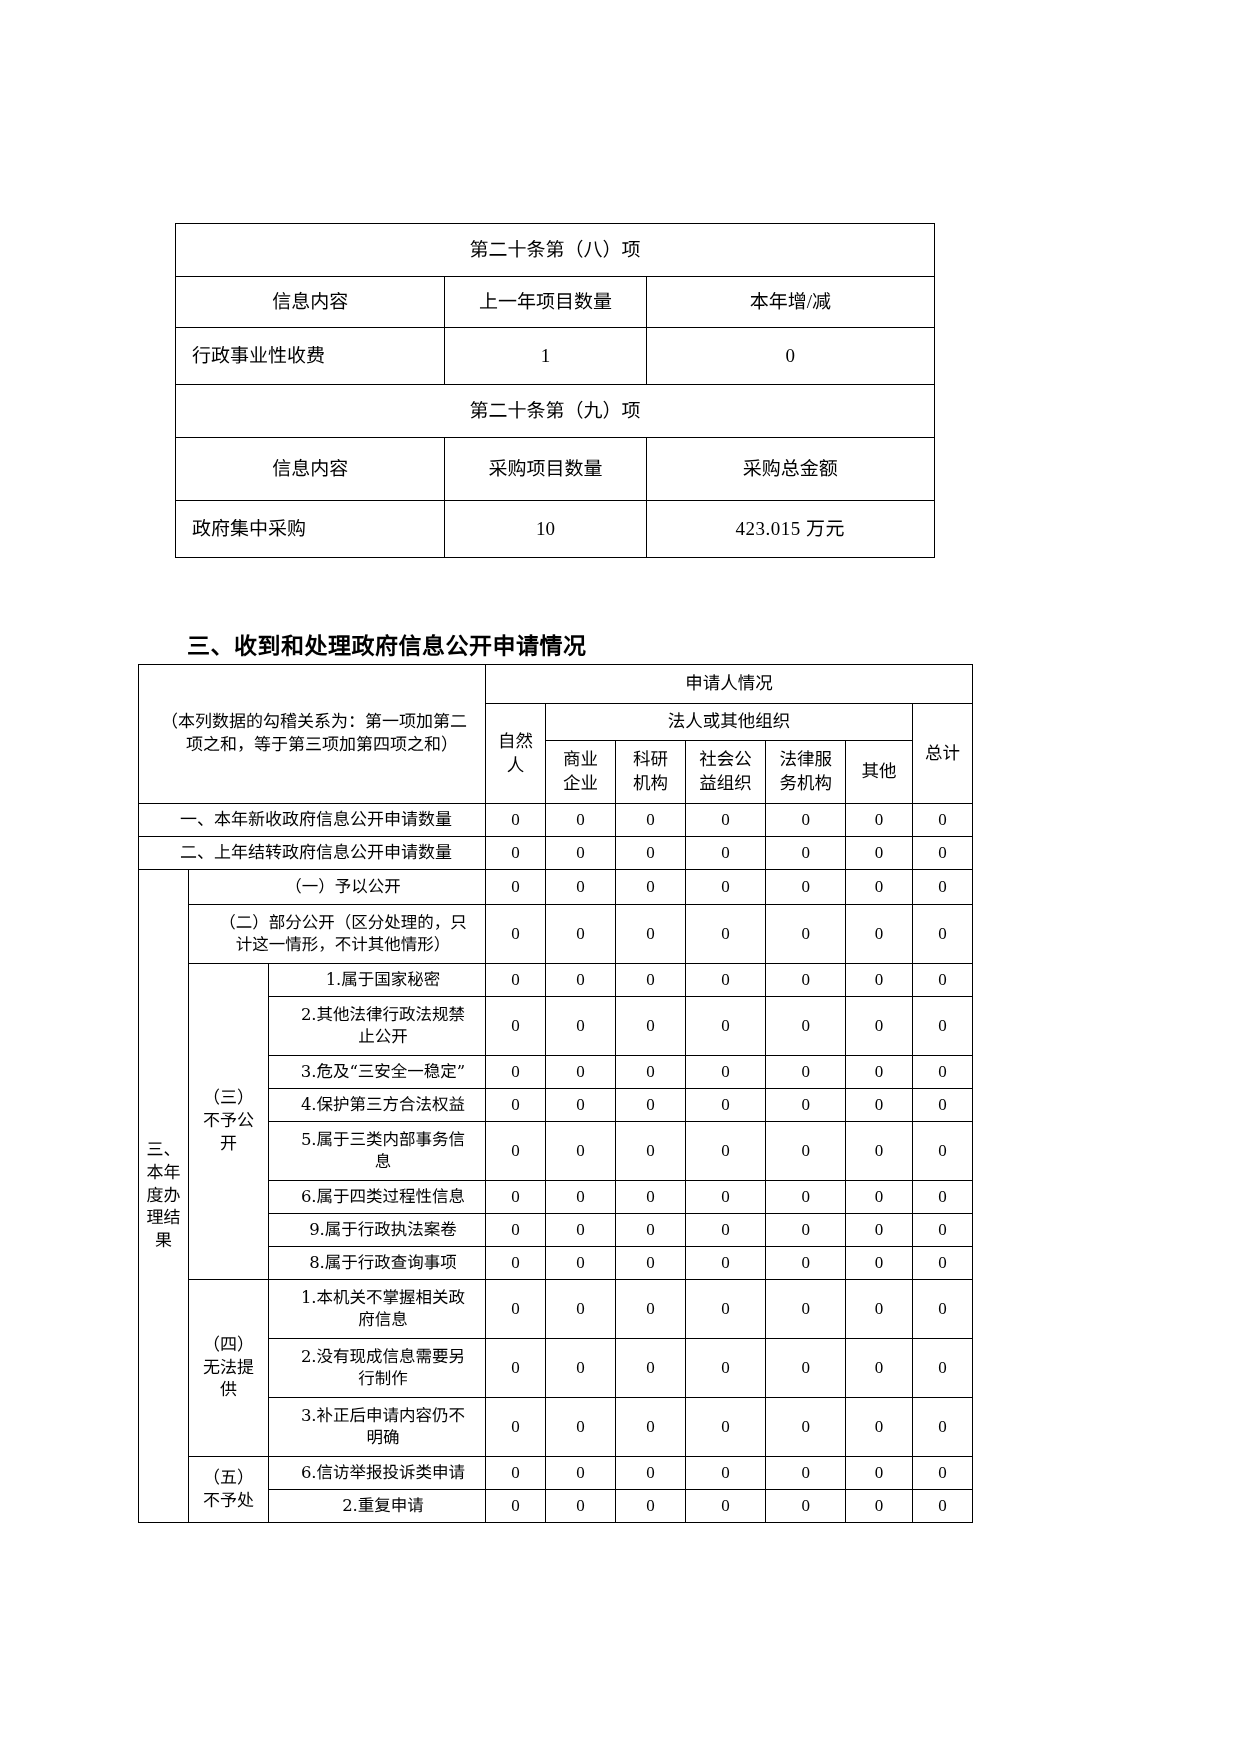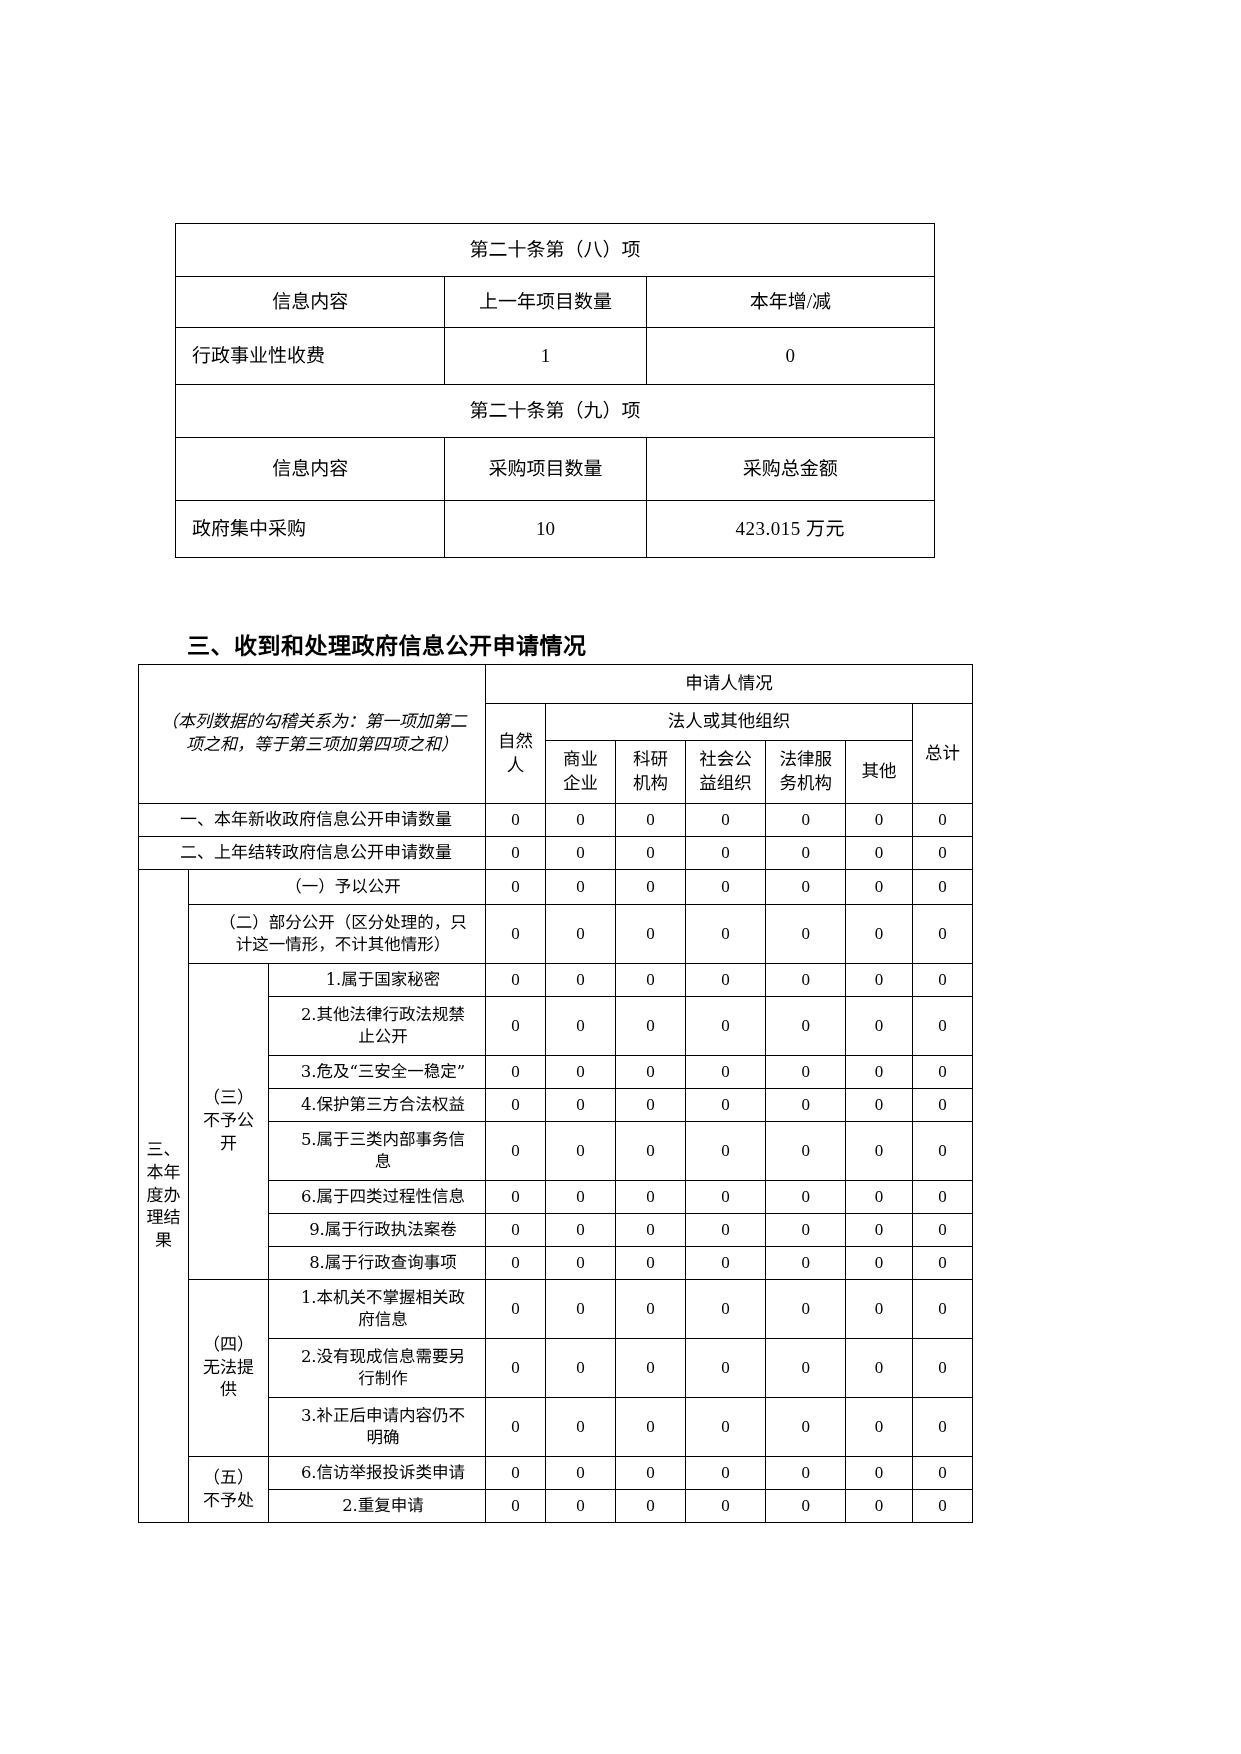--- a/index.html
+++ b/index.html
@@ -105,21 +105,20 @@
   
   table.apps td.kai {
     font-family: "DejaVu Serif", "Liberation Serif", serif;
     font-size: 16.5px;
   }
   .note-cell {
     text-align: left;
     padding: 4px 10px 4px 14px !important;
     font-size: 17px;
     line-height: 1.75;
-    font-style: italic;
   }
   .note-cell .l1 { display: block; text-indent: 0; }
   .note-cell .l2 { display: block; text-indent: 16px; }
 
   .vcell {
     font-size: 17px;
     line-height: 1.3;
   }
   .vcell span { display: block; }
 

